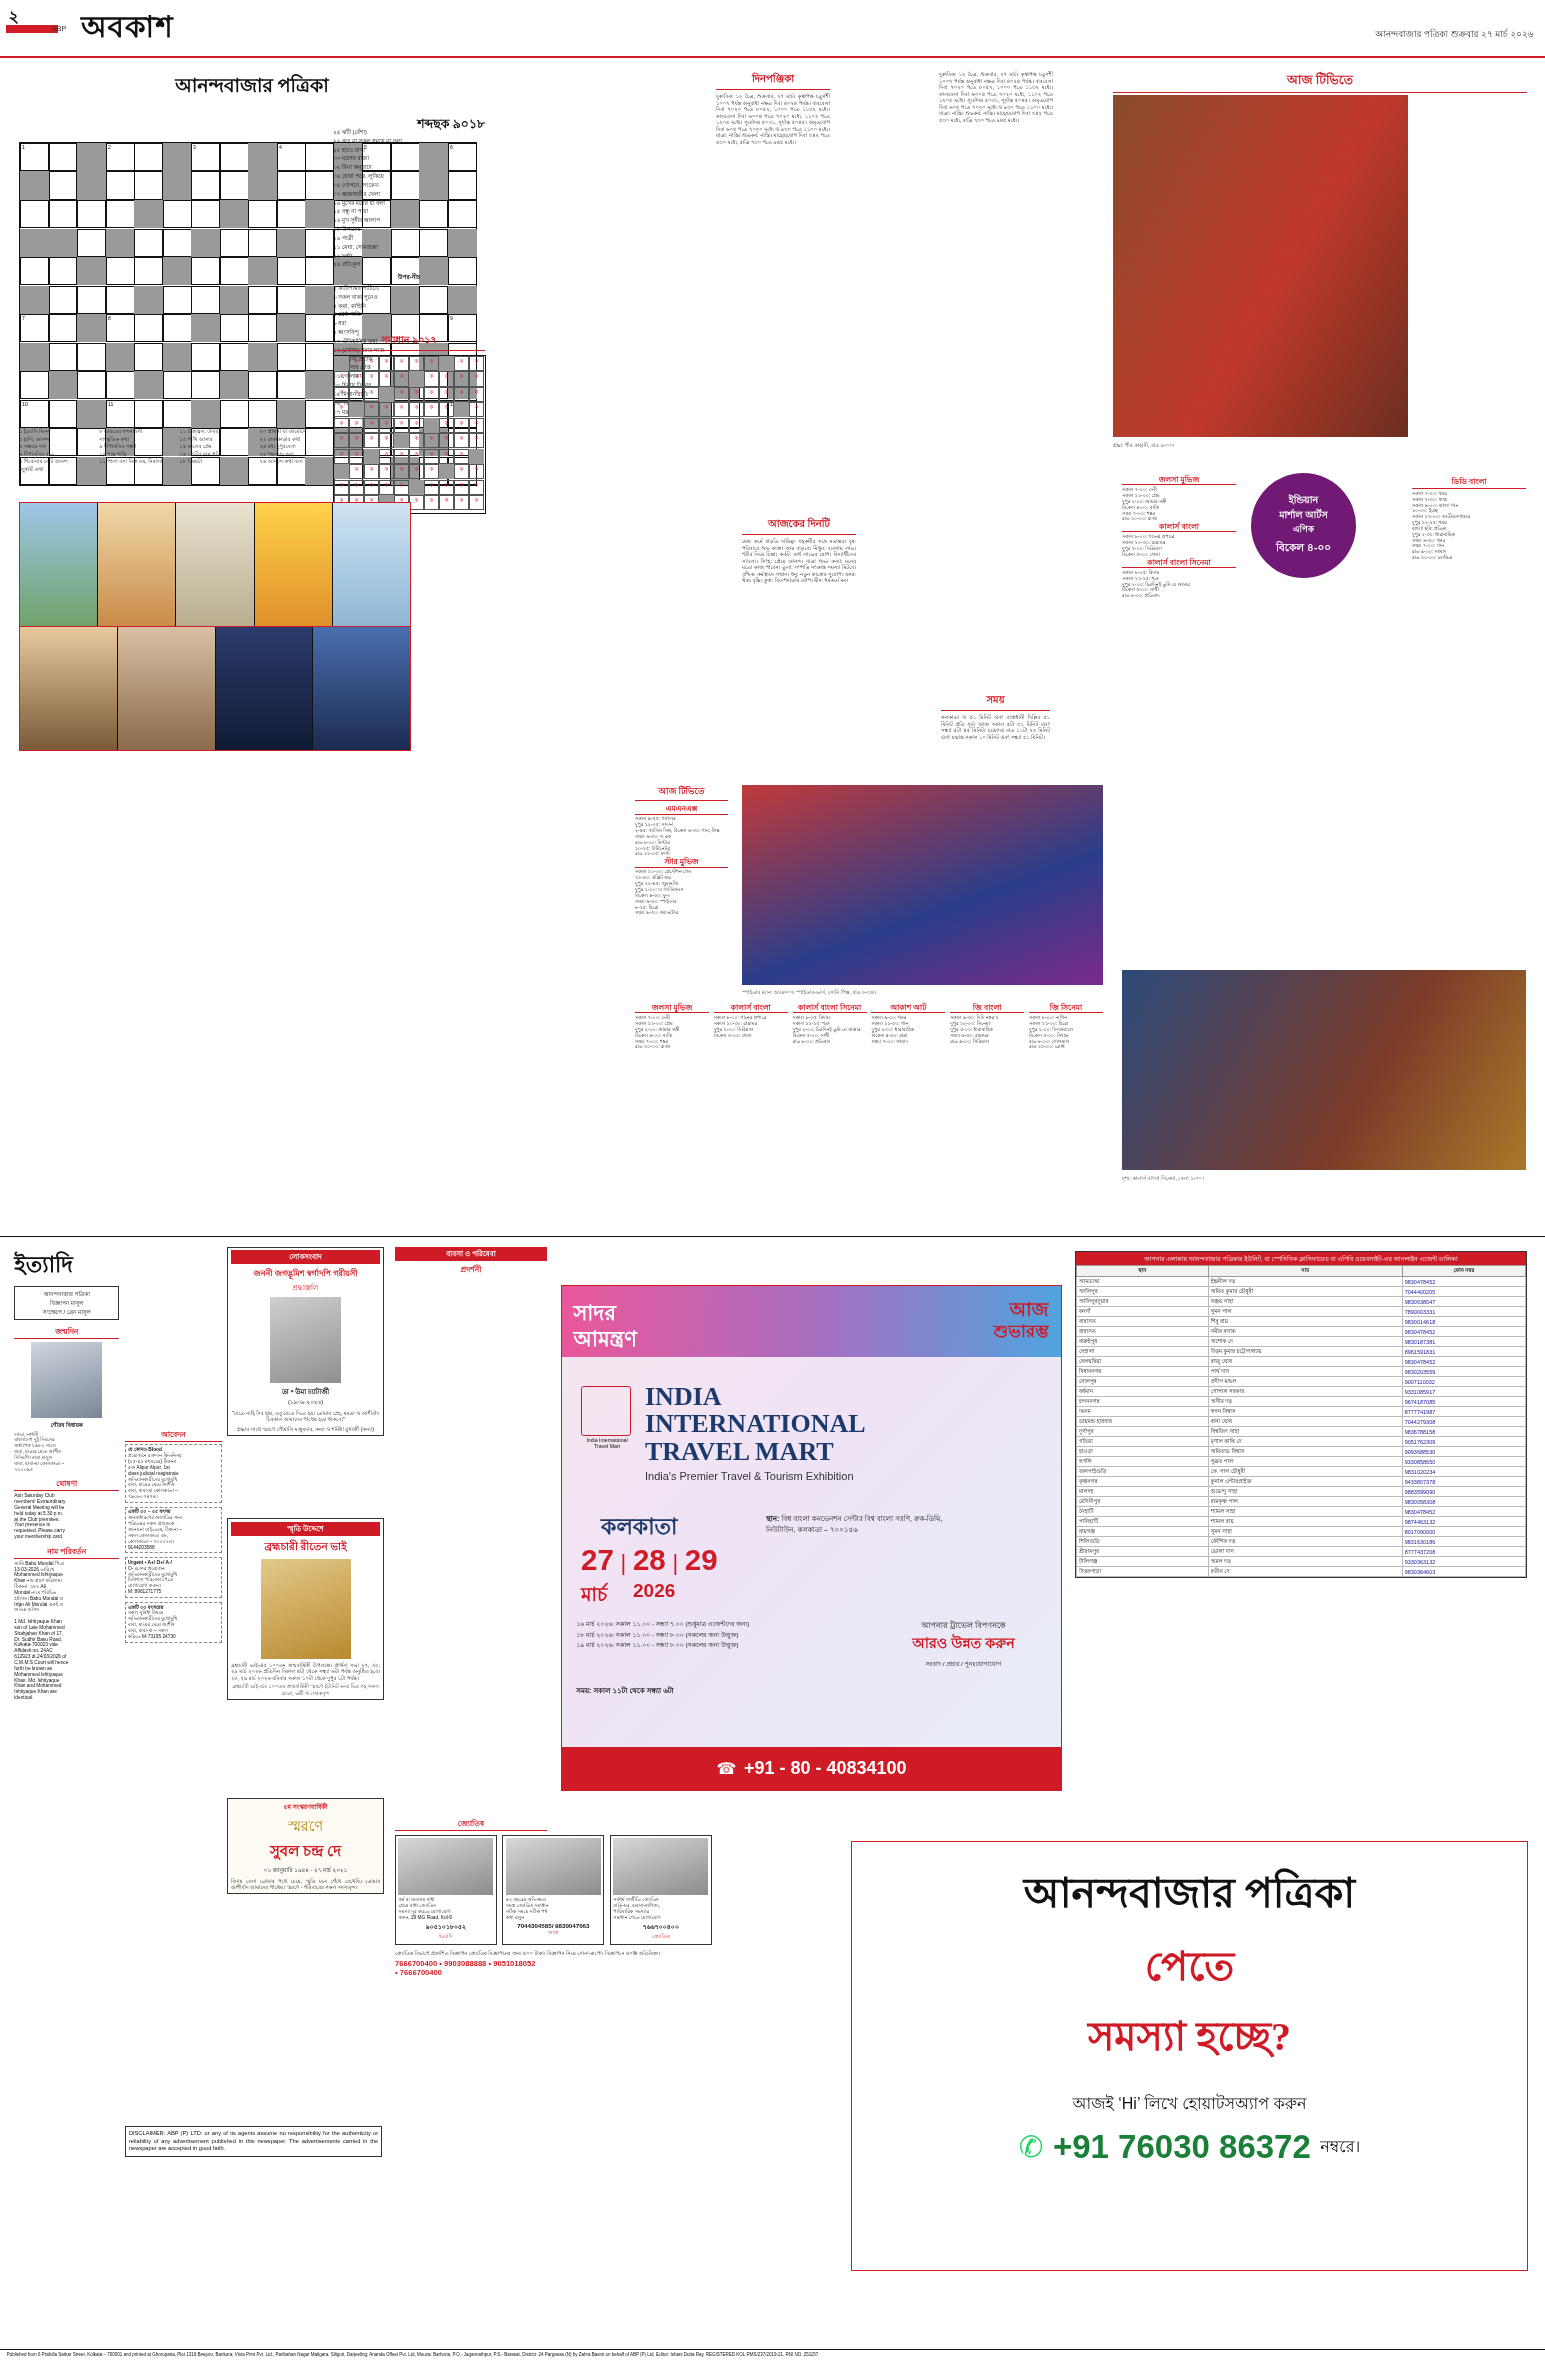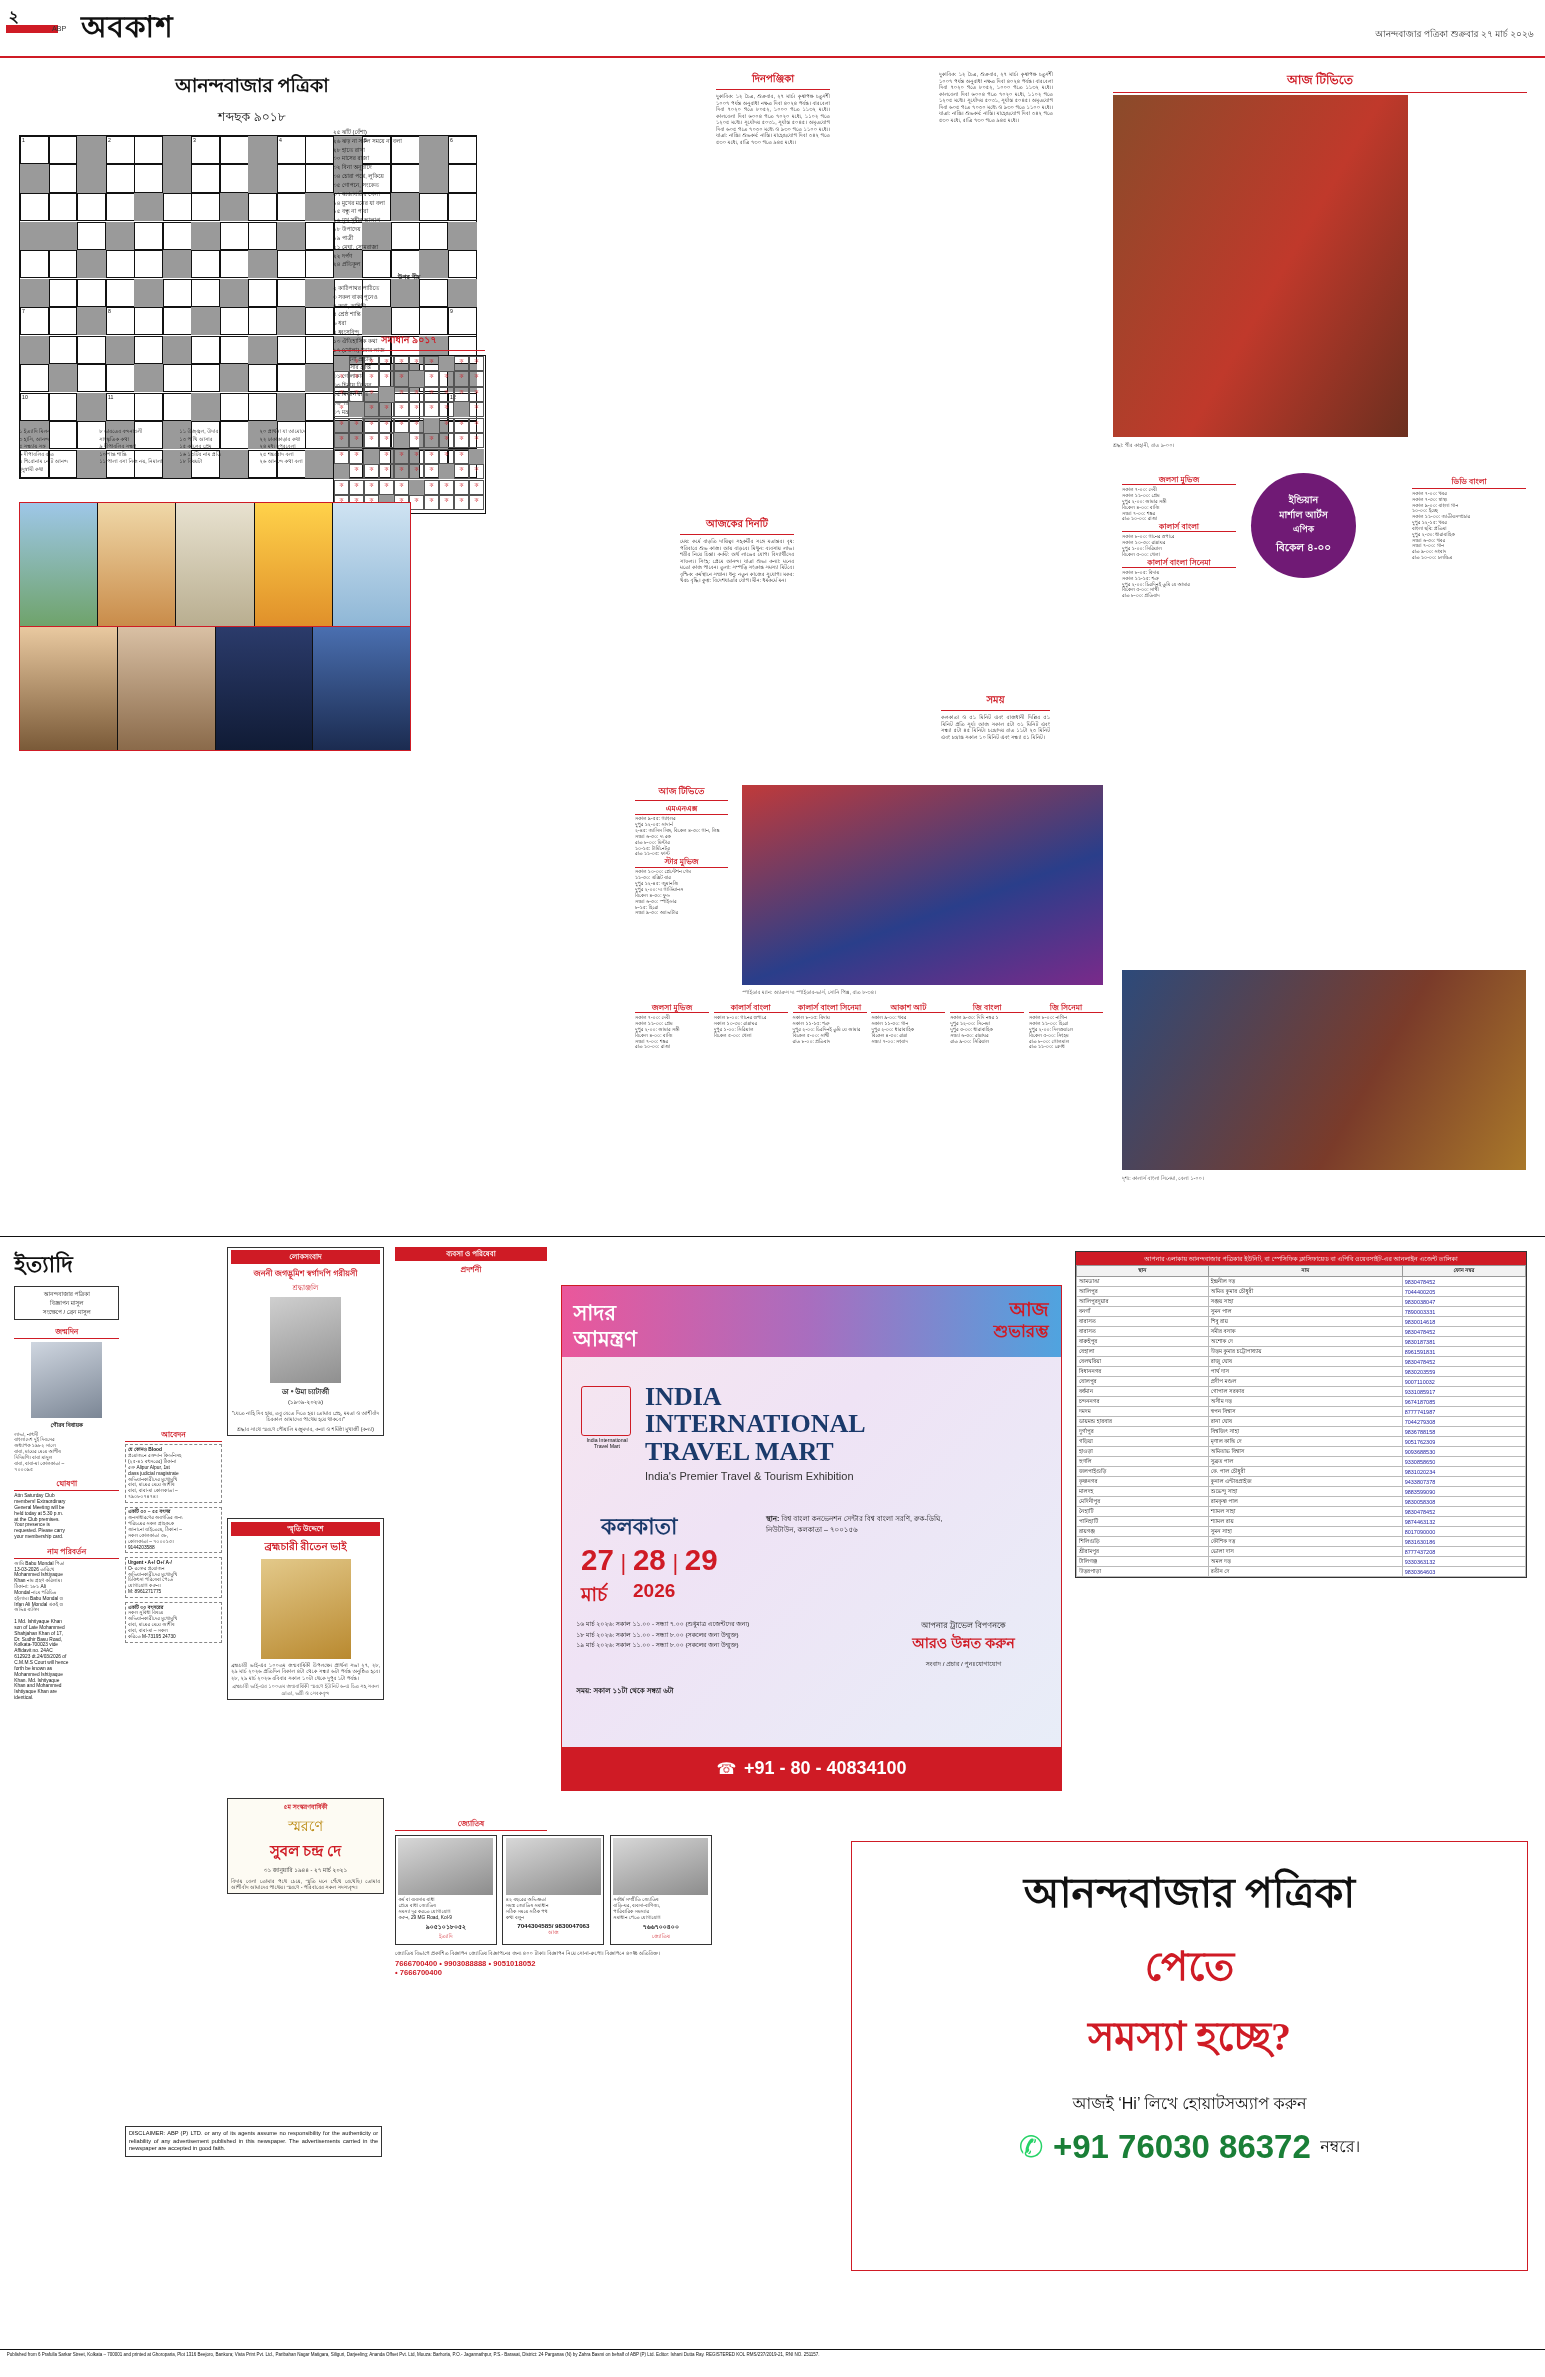--- a/index.html
+++ b/index.html
@@ -16,21 +16,21 @@
 
   
   .sec{position:absolute;box-sizing:border-box;}
   .tiny{font-size:5.2px;line-height:1.25;text-align:justify;}
   .tiny2{font-size:4.8px;line-height:1.22;}
   .blk{font-weight:bold;}
 
   
   .cw-wrap{position:absolute;left:19px;top:71px;width:466px;}
   .cw-title{text-align:center;font-size:19px;font-weight:bold;font-family:"Liberation Serif",serif;}
-  .cw-sub{text-align:center;font-size:12.4px;font-weight:normal;margin-top:5px;}
+  .cw-sub{text-align:right;font-size:12.4px;font-weight:bold;margin-top:12px;}
   .cw-grid{margin-top:6.7px;width:456px;height:342px;position:relative;background:#fff;border:1px solid #111;}
   .cw-cell{position:absolute;box-sizing:border-box;border:0.5px solid #111;background:#fff;}
   .cw-cell.blk{background:#9a9a9a;border:0.5px solid #9a9a9a;}
   .cw-num{position:absolute;font-size:5.2px;left:1px;top:0px;}
 
   .cw-clues{position:absolute;left:333px;top:71px;width:152px;font-size:6px;line-height:1.5;}
   .cw-clues .ch{font-weight:bold;text-align:center;margin:3.8px 0 1.9px;}
 
   .sol-box{position:absolute;left:333px;top:333px;width:152px;}
   .sol-title{color:#cf1b25;font-weight:bold;text-align:center;font-size:9.5px;border-bottom:1px solid #cf1b25;padding-bottom:1.9px;}
@@ -519,21 +519,21 @@
       <div class="cpanel" style="background:linear-gradient(180deg,#d9c0a4,#8a6a4a);"></div>
       <div class="cpanel" style="background:linear-gradient(180deg,#2b3b6b,#101b35);"></div>
       <div class="cpanel" style="background:linear-gradient(180deg,#4a6fb0,#1b2b50);"></div>
     </div>
   </div>
 
   <div class="sec" style="left:716px;top:71px;width:114px;">
     <div class="boxhdr">দিনপঞ্জিকা</div>
     <div class="tiny">দুকাবিক: ১২ চৈত্র, শুক্রবার, ২৭ মার্চ। কৃষ্ণপক্ষ চতুর্দশী ১০০৭ পর্যন্ত অনুরাধা নক্ষত্র দিবা ৪০২৪ পর্যন্ত। বারবেলা দিবা ৭০২০ গতে ৮০৫২, ১০০০ গতে ১১৩২ মধ্যে। কালবেলা দিবা ৬০০৪ গতে ৭০২০ মধ্যে, ১১০২ গতে ১২০৫ মধ্যে। সূর্যোদয় ৫০৩১, সূর্যাস্ত ৫০৪৫। অমৃতযোগ দিবা ৬০৫ গতে ৭০৩০ মধ্যে ও ৯৩০ গতে ১১০০ মধ্যে। যাত্রা: নাস্তি। শুভকর্ম: নাস্তি। মাহেন্দ্রযোগ দিবা ৩৪২ গতে ৫৩০ মধ্যে, রাত্রি ৭৩০ গতে ৯৪৫ মধ্যে।</div>
   </div>
-  <div class="sec" style="left:680px;top:516px;width:114px;">
+  <div class="sec" style="left:742px;top:516px;width:114px;">
     <div class="boxhdr">আজকের দিনটি</div>
     <div class="tiny">মেষ: কর্মে বাড়তি দায়িত্ব। সহকর্মীর সঙ্গে মতান্তর। বৃষ: পরিবারে শুভ কাজ। আয় বাড়বে। মিথুন: ব্যবসায় লাভ। শরীর নিয়ে চিন্তা। কর্কট: অর্থ লাভের যোগ। বিদ্যার্থীদের সাফল্য। সিংহ: প্রেমে আনন্দ। যাত্রা শুভ। কন্যা: মনের মতো কাজ পাবেন। তুলা: সম্পত্তি সংক্রান্ত সমস্যা মিটবে। বৃশ্চিক: কর্মস্থানে সম্মান। ধনু: নতুন কাজের সুযোগ। মকর: খরচ বৃদ্ধি। কুম্ভ: বিদেশযাত্রার যোগ। মীন: ধর্মকর্মে মন।</div>
   </div>
   <div class="sec" style="left:941px;top:692px;width:109px;">
     <div class="boxhdr">সময়</div>
     <div class="tiny">কলকাতা ও ৫১ মিনিট এবং রাজধানী দিল্লির ৫১ মিনিট প্রতি সূর্য। আজ সকাল ৫টা ৩১ মিনিট এবং সন্ধ্যা ৫টা ৪৫ মিনিট। চন্দ্রোদয় রাত ১১টা ২৩ মিনিট এবং চন্দ্রাস্ত সকাল ১০ মিনিট এবং সন্ধ্যা ৫১ মিনিট।</div>
   </div>
 
   <div class="sec tiny" style="left:939px;top:71px;width:114px;">
     <span>দুকাবিক: ১২ চৈত্র, শুক্রবার, ২৭ মার্চ। কৃষ্ণপক্ষ চতুর্দশী ১০০৭ পর্যন্ত অনুরাধা নক্ষত্র দিবা ৪০২৪ পর্যন্ত। বারবেলা দিবা ৭০২০ গতে ৮০৫২, ১০০০ গতে ১১৩২ মধ্যে। কালবেলা দিবা ৬০০৪ গতে ৭০২০ মধ্যে, ১১০২ গতে ১২০৫ মধ্যে। সূর্যোদয় ৫০৩১, সূর্যাস্ত ৫০৪৫। অমৃতযোগ দিবা ৬০৫ গতে ৭০৩০ মধ্যে ও ৯৩০ গতে ১১০০ মধ্যে। যাত্রা: নাস্তি। শুভকর্ম: নাস্তি। মাহেন্দ্রযোগ দিবা ৩৪২ গতে ৫৩০ মধ্যে, রাত্রি ৭৩০ গতে ৯৪৫ মধ্যে।</span>

